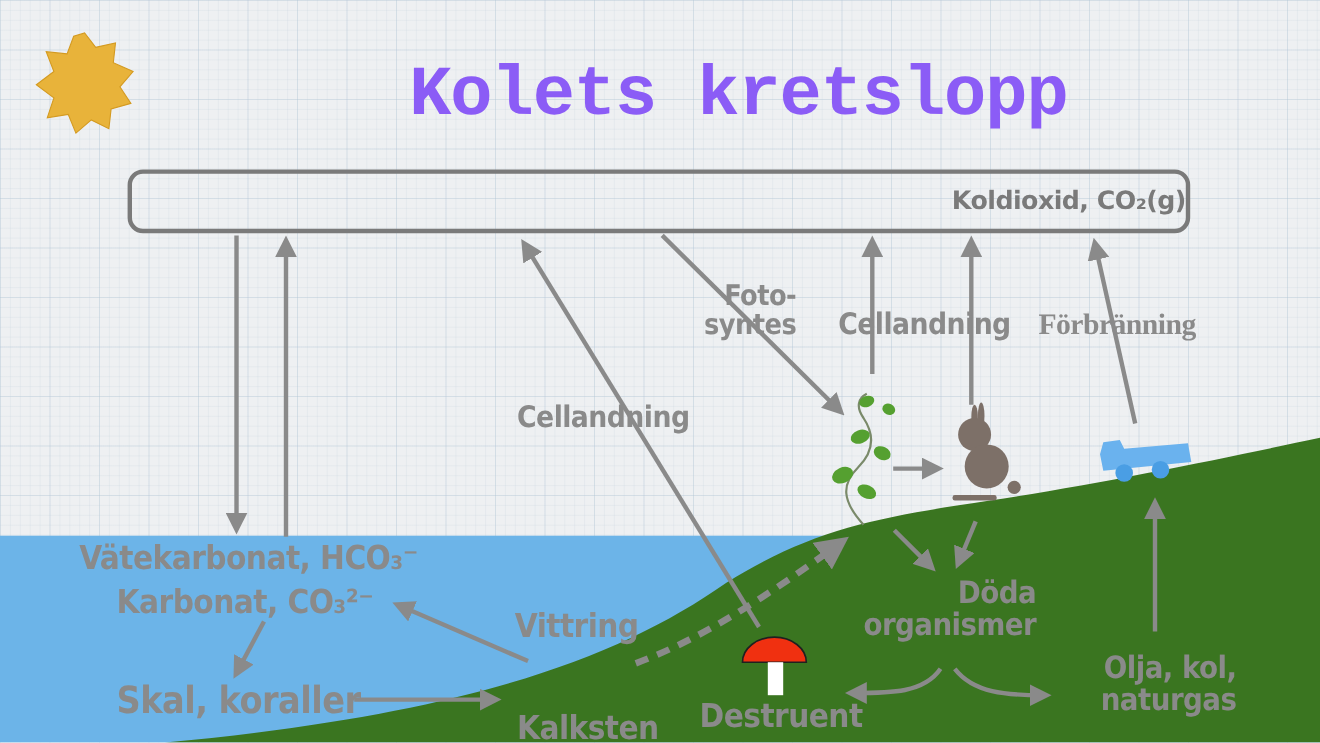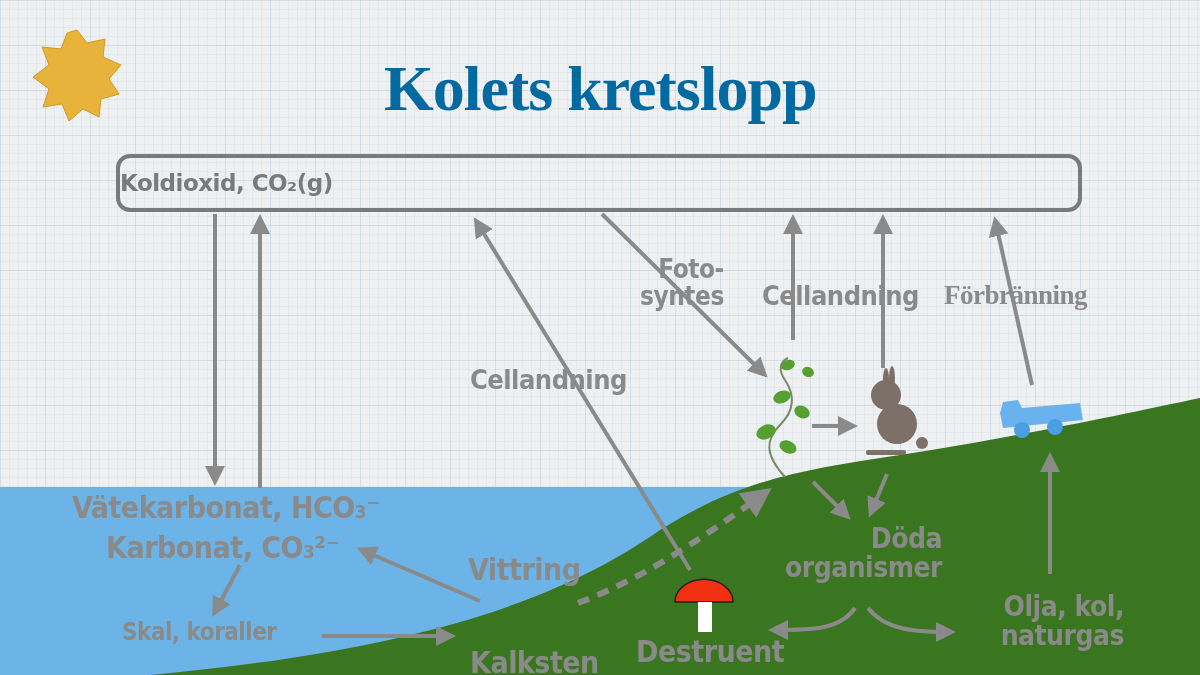--- a/index.html
+++ b/index.html
@@ -15,28 +15,28 @@
       font-family: "DejaVu Sans", sans-serif;
     }
     svg.scene { position: absolute; left: 0; top: 0; }
     .lbl {
       position: absolute; color: #8a8a8a; font-weight: bold;
       font-family: "DejaVu Sans Condensed", "DejaVu Sans", sans-serif;
       font-stretch: condensed; white-space: nowrap; line-height: 1.05;
       letter-spacing: -0.5px;
     }
     .title {
-      position: absolute; left: 384px; top: 52px; font-size: 64px;
-      color: #0369a1; font-weight: bold; letter-spacing: -1px;
-      font-family: Liberation Serif, serif;
+      position: absolute; left: 372px; top: 52px; font-size: 64px;
+      color: #8b5cf6; font-weight: bold; letter-spacing: -1px;
+      font-family: Liberation Mono, monospace;
     }
     .co2box {
       position: absolute; left: 116px; top: 154px; width: 966px; height: 58px;
       border: 4px solid #7a7a7a; border-radius: 14px; box-sizing: border-box;
-      display: flex; align-items: center; justify-content: flex-start;
+      display: flex; align-items: center; justify-content: flex-end; padding-left: 44px;
     }
     .co2box span { color: #7a7a7a; font-size: 23px; font-weight: bold; letter-spacing: -0.5px; }
     .c { text-align: right; }
   </style>
 </head>
 <body>
 
 <svg class="scene" width="1200" height="675" viewBox="0 0 1200 675">
   <defs>
     <marker id="ah" viewBox="0 0 10 10" refX="6" refY="5" markerWidth="5" markerHeight="5" orient="auto-start-reverse">
@@ -121,21 +121,21 @@
   <div>Foto-</div>
   <div>syntes</div>
 </div>
 
 <div class="lbl" style="left:762px; top:282px; font-size:27px;">Cellandning</div>
 <div class="lbl" style="left:944px; top:281px; font-size:27px;font-family:Liberation Serif, serif;">Förbränning</div>
 <div class="lbl" style="left:470px; top:366px; font-size:27px;">Cellandning</div>
 
 <div class="lbl" style="left:72px; top:492px; font-size:30px;">Vätekarbonat, HCO₃⁻</div>
 <div class="lbl" style="left:106px; top:532px; font-size:30px;">Karbonat, CO₃²⁻</div>
-<div class="lbl" style="left:122px; top:620px; font-size:24px;text-align:right;">Skal, koraller</div>
+<div class="lbl" style="left:106px; top:620px; font-size:34px;text-align:right;">Skal, koraller</div>
 <div class="lbl" style="left:468px; top:554px; font-size:30px;">Vittring</div>
 <div class="lbl" style="left:470px; top:620px; font-size:30px;margin-top:27px;">Kalksten</div>
 
 <div class="lbl c" style="left:782px; top:524px; font-size:28px; width:160px;">
   <div>Döda</div>
   <div>organismer</div>
 </div>
 
 <div class="lbl" style="left:636px; top:636px; font-size:30px;">Destruent</div>
 

